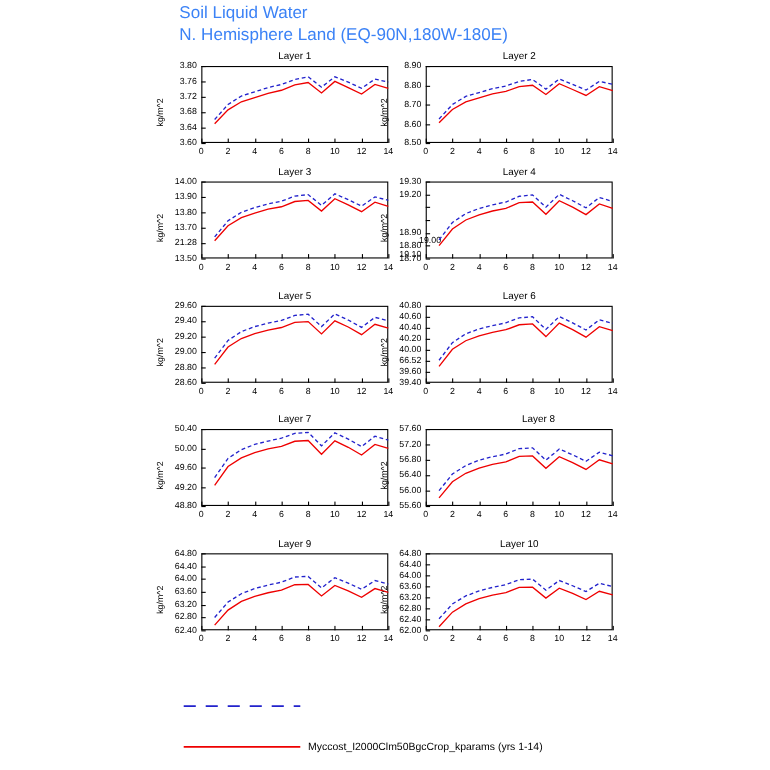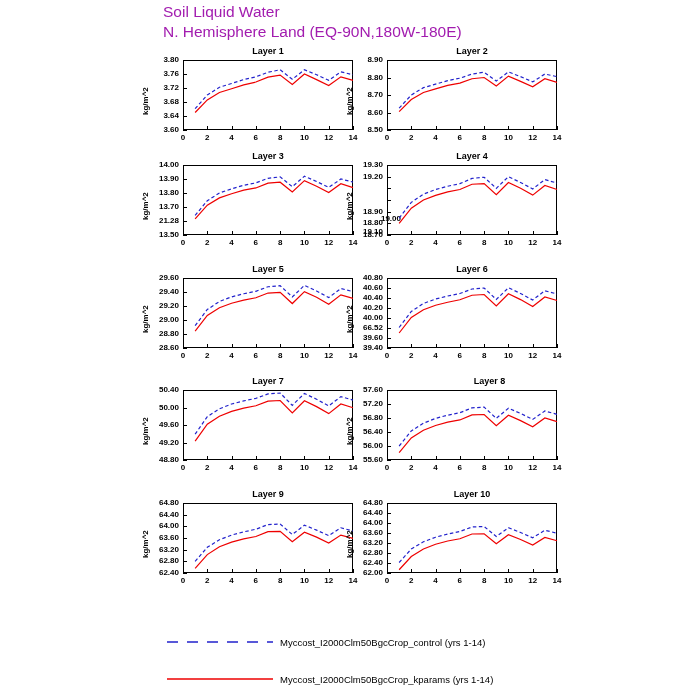--- a/index.html
+++ b/index.html
@@ -1,20 +1,20 @@
 <!DOCTYPE html>
 <html><head>
 <meta charset="utf-8">
 <style>
   html,body{margin:0;padding:0;}
   body{width:700px;height:700px;background:#ffffff;font-family:"Liberation Sans",sans-serif;overflow:hidden;}
   #root{position:relative;width:700px;height:700px;}
-  .title{position:absolute;left:163px;top:2px;font-size:15.5px;color:#a21caf;line-height:20px;white-space:nowrap;}
+  .title{position:absolute;left:163px;top:2px;font-size:15.5px;color:#3b82f6;line-height:20px;white-space:nowrap;}
   .title div{white-space:nowrap;}
-  .panel{position:absolute;font-weight:bold;}
+  .panel{position:absolute;}
   .panel .ptitle{position:absolute;width:100%;text-align:center;top:-14px;font-size:9px;color:#000;}
   .plotbox{position:absolute;border:1px solid #000;box-sizing:border-box;background:#fff;}
   .ylab{position:absolute;font-size:8px;color:#000;transform:rotate(-90deg);transform-origin:left top;white-space:nowrap;}
   .ytick{position:absolute;font-size:8px;color:#000;text-align:right;white-space:nowrap;}
   .xtick{position:absolute;font-size:8px;color:#000;text-align:center;white-space:nowrap;}
   .tickmark{position:absolute;background:#000;}
   .legend{position:absolute;font-size:9.5px;color:#000;white-space:nowrap;}
   svg{display:block;overflow:visible;}
 </style>
 </head>
@@ -400,21 +400,20 @@
         <div class="tickmark" style="left: 145.714px; top: 66px; width: 1px; height: 4px;"></div>
         <div class="xtick" style="left: 160px; width: 20px; top: 73px;">14</div>
         <div class="tickmark" style="left: 170px; top: 66px; width: 1px; height: 4px;"></div>
         <svg width="170" height="70" style="position: absolute; left: 0px; top: 0px;">
           <polyline points="12.14,59.50 24.29,46.00 36.43,38.75 48.57,34.25 60.71,31.00 72.86,28.50 85.00,24.00 97.14,23.50 109.29,33.50 121.43,24.75 133.57,29.50 145.71,34.75 157.86,27.25 170.00,30.25" fill="none" stroke="#2222cc" stroke-width="1.2" stroke-dasharray="3.5,2.5"></polyline>
           <polyline points="12.14,66.75 24.29,53.50 36.43,46.00 48.57,41.25 60.71,38.00 72.86,35.75 85.00,31.00 97.14,30.75 109.29,40.75 121.43,31.75 133.57,36.50 145.71,42.00 157.86,34.50 170.00,37.75" fill="none" stroke="#ee0000" stroke-width="1.2"></polyline>
         </svg>
       </div>
     </div>
 
-  <div class="legend" style="left:280px;top:637px;">Myccost_I2000Clm50BgcCrop_control (yrs 1-14)</div>
   <svg style="position:absolute;left:165px;top:636px;" width="110" height="12">
     <line x1="2" y1="6" x2="108" y2="6" stroke="#2222cc" stroke-width="1.6" stroke-dasharray="11 9"></line>
   </svg>
 
   <div class="legend" style="left:280px;top:674px;">Myccost_I2000Clm50BgcCrop_kparams (yrs 1-14)</div>
   <svg style="position:absolute;left:165px;top:673px;" width="110" height="12">
     <line x1="2" y1="6" x2="108" y2="6" stroke="#ee0000" stroke-width="1.6"></line>
   </svg>
 </div>
 

